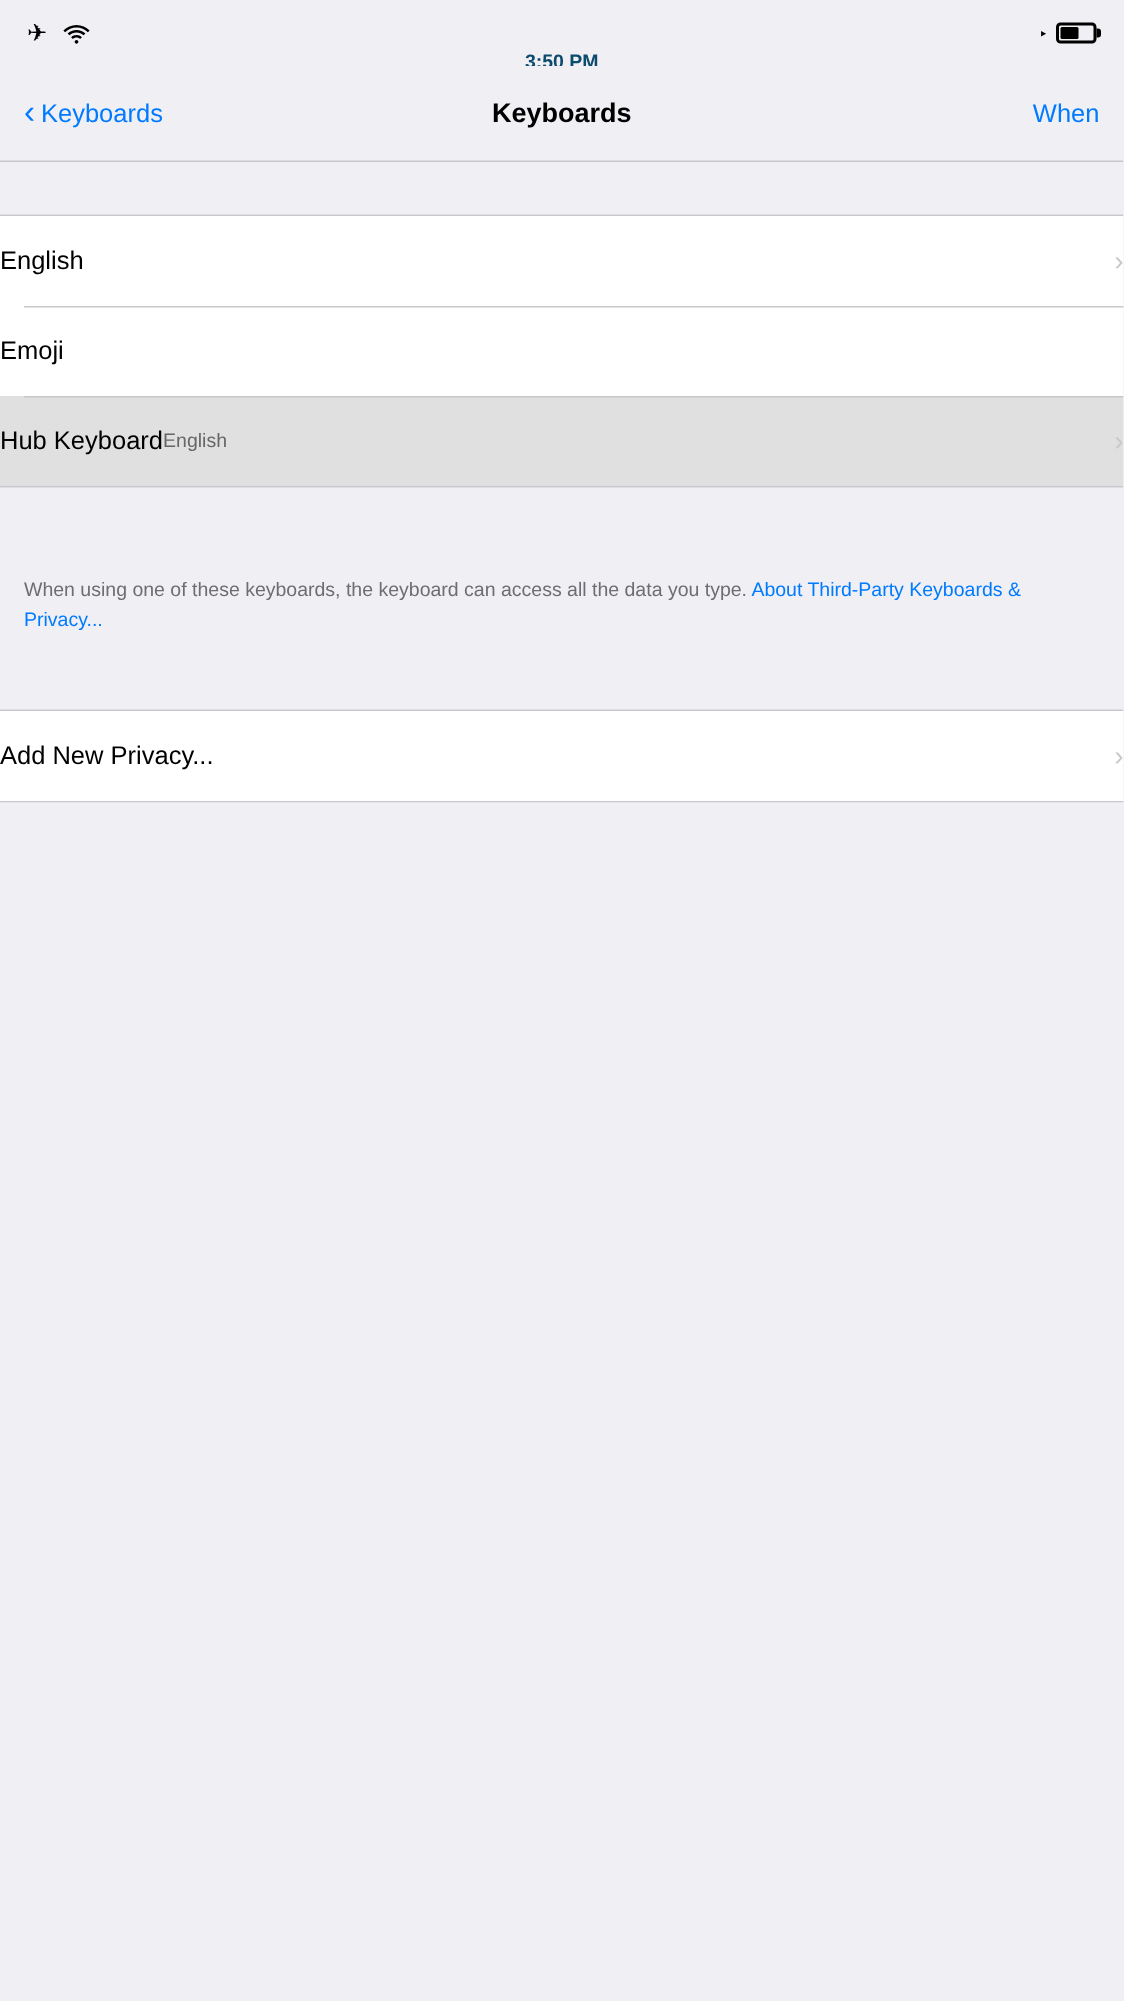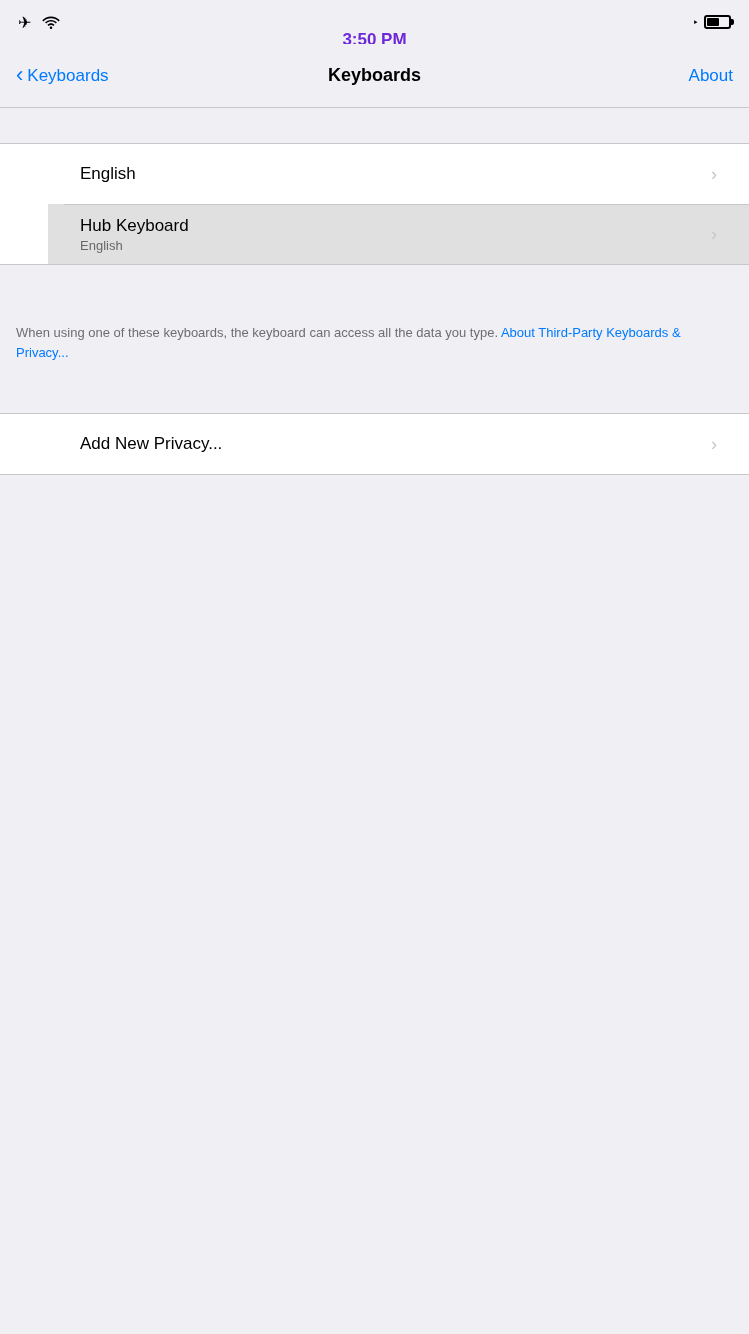--- a/index.html
+++ b/index.html
@@ -27,23 +27,23 @@
     .status-left {
       display: flex;
       align-items: center;
       gap: 10px;
     }
 
     .status-time {
       position: absolute;
       left: 50%;
       transform: translateX(-50%);
-      font-size: 17px;
+      font-size: 13px;
       font-weight: 600;
-      color: #6d28d9;
+      color: #0c4a6e;
       margin-top: 36px;
     }
 
     .status-right {
       display: flex;
       align-items: center;
       gap: 6px;
       margin-left: auto;
     }
 
@@ -139,25 +139,24 @@
     .table-section {
       background: #fff;
       border-top: 1px solid #c8c7cc;
       border-bottom: 1px solid #c8c7cc;
     }
 
     .table-row {
       display: flex;
       align-items: center;
       justify-content: space-between;
-      padding: 0 32px;
+      padding: 0 0;
       min-height: 60px;
       background: #fff;
       position: relative;
-      margin-left: 48px;
     }
 
     .table-row.highlighted {
       background-color: #e0e0e0;
     }
 
     .table-row + .table-row::before {
       content: '';
       position: absolute;
       top: 0;
@@ -173,21 +172,21 @@
     }
 
     .row-subtitle {
       font-size: 13px;
       color: #666;
       margin-top: 2px;
     }
 
     .row-content {
       display: flex;
-      flex-direction: column;
+      flex-direction: row;
     }
 
     .chevron-right {
       color: #c7c7cc;
       font-size: 18px;
       font-weight: 500;
     }
 
     
     .section-footer {
@@ -252,32 +251,35 @@
     </div>
   </div>
 </div>
 
 <div class="nav-bar">
   <div class="nav-back">
     <span class="nav-back-chevron">‹</span>
     <span>Keyboards</span>
   </div>
   <span class="nav-title">Keyboards</span>
-  <span class="nav-edit">About</span>
+  <span class="nav-edit">When</span>
 </div>
 
 <div class="section-spacer"></div>
 
 <div class="table-section">
 
   <div class="table-row">
     <span class="row-label">English</span>
     <span class="chevron-right">›</span>
   </div>
 
+  <div class="table-row">
+    <span class="row-label">Emoji</span>
+  </div>
 
   <div class="table-row highlighted">
     <div class="row-content">
       <span class="row-label">Hub Keyboard</span>
       <span class="row-subtitle">English</span>
     </div>
     <span class="chevron-right">›</span>
   </div>
 
 </div>

